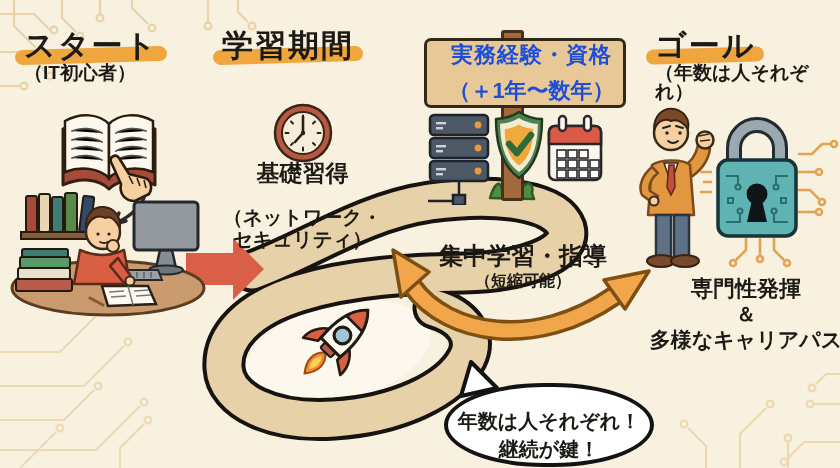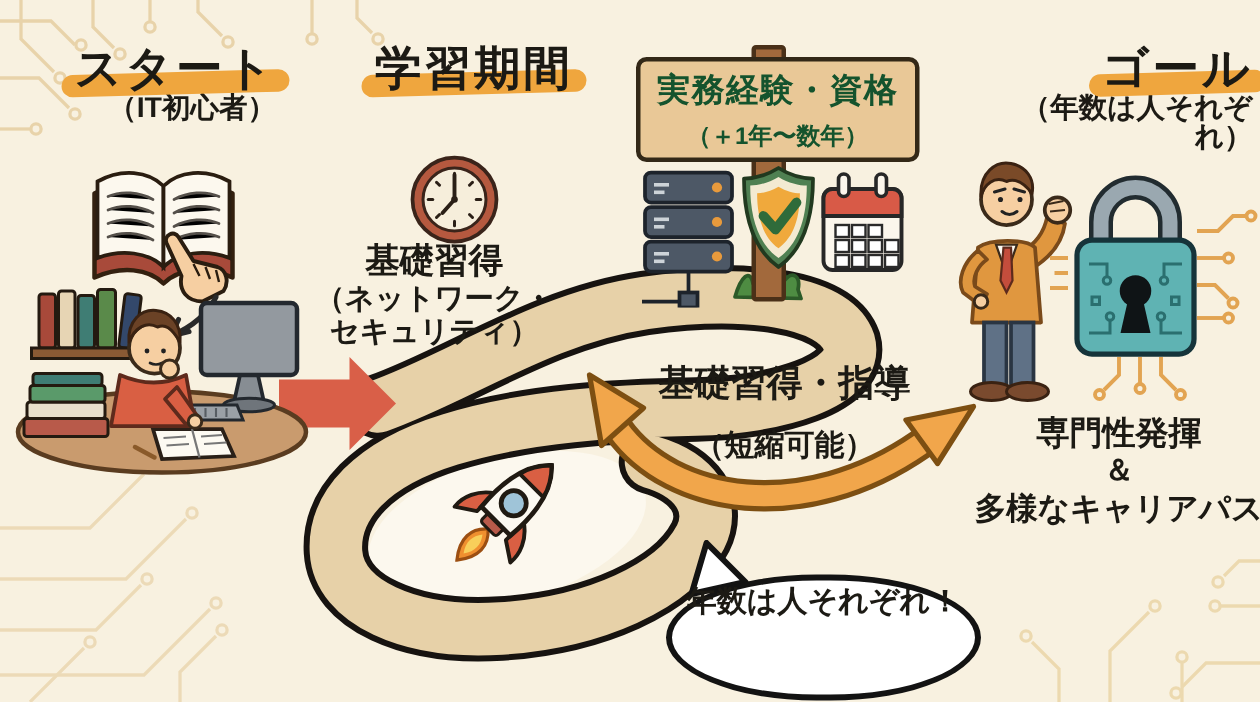--- a/index.html
+++ b/index.html
@@ -10,38 +10,38 @@
     --lock-teal:#5fb3b3; --trace:#e5cc9d; --trace-orange:#e2a452; --bubble-bg:#ffffff;
   }
   html,body{margin:0;padding:0;background:#ddd;}
   .stage{
     position:relative; width:840px; height:468px; overflow:hidden;
     background:var(--bg); font-family:"Liberation Sans",sans-serif; color:var(--ink);
   }
   .abs{position:absolute;}
   svg{display:block;}
   .z0{z-index:0}.z1{z-index:1}.z2{z-index:2}.z3{z-index:3}
-  .hdr{ text-align:right; font-weight:bold; line-height:1.05;}
+  .hdr{ text-align:left; font-weight:bold; line-height:1.05;}
   .hdr .title{ font-size:31px; letter-spacing:2px; display:inline-block; position:relative;}
   .hdr .title .txt{position:relative; z-index:1;}
   .hdr .title .swoosh{
     position:absolute; left:-9px; right:-9px; bottom:0px; height:15px;
     background:var(--highlight); border-radius:9px; transform:rotate(-1.6deg); z-index:0;
   }
   .hdr .sub{ font-size:19px; margin-top:7px; letter-spacing:0px;}
   .note{ text-align:center; font-weight:bold; line-height:1.14;}
   .sign{
     background:var(--sign-bg); border:3.5px solid var(--sign-border); border-radius:7px;
     display:flex; flex-direction:column; align-items:center; justify-content:center;
-    font-weight:bold; color:#14532d; text-align:center;
+    font-weight:bold; color:#1d4ed8; text-align:center;padding-left:13px;
   }
   .post{ background:var(--post); border:3px solid #4a3018; border-radius:3px;}
   .bubble{
     background:var(--bubble-bg); border:4px solid #131313; border-radius:110px/46px;
-    display:flex; flex-direction:column; align-items:center; justify-content:flex-start;
+    display:flex; flex-direction:column; align-items:center; justify-content:flex-end;
     font-weight:bold; font-size:20px; line-height:1.4; text-align:center;
   }
 </style>
 </head>
 <body>
 
 <div class="stage">
 
   <svg class="abs z0" width="840" height="468" viewBox="0 0 840 468">
     <g stroke="var(--trace)" stroke-width="2.2" fill="none" opacity="0.8">
@@ -143,44 +143,44 @@
     <span class="title">
       <span class="swoosh"></span>
       <span class="txt">ゴール</span>
     </span><br>
     <span class="sub">（年数は人それぞれ）</span>
   </div>
 
   <div class="abs z2 post" style="left:501px; top:30px; width:17px; height:165px;"></div>
   <div class="abs z3 sign" style="left:424px; top:38px; width:183px; height:64px;">
     <div style="font-size:22px; letter-spacing:1px;">実務経験・資格</div>
-    <div style="font-size:16px; margin-top:6px;">（＋1年〜数年）</div>
+    <div style="font-size:22px; margin-top:6px;">（＋1年〜数年）</div>
   </div>
 
   <svg class="abs z2" style="left:272px; top:102px;" width="62" height="62" viewBox="0 0 62 62">
     <circle cx="31" cy="31" r="28" fill="#b5593f" stroke="#3a241a" stroke-width="2.5"></circle>
     <circle cx="31" cy="31" r="21" fill="#f6eedb" stroke="#3a241a" stroke-width="2"></circle>
     <g stroke="#2a1f16" stroke-width="2" stroke-linecap="round">
       <path d="M31 13.5 v3"></path>
         <path d="M31 45.5 v3"></path>
         <path d="M13.5 31 h3"></path>
         <path d="M45.5 31 h3"></path>
       <path d="M19 19.5 l2 2"></path>
         <path d="M41 41 l2 2"></path>
         <path d="M43 19.5 l-2 2"></path>
         <path d="M21 41 l-2 2"></path>
       <path d="M31 31 V14.5" stroke-width="2.6"></path>
         <path d="M31 31 L23 40" stroke-width="2.6"></path>
     </g>
     <circle cx="31" cy="31" r="2.2" fill="#2a1f16"></circle>
   </svg>
 
-  <div class="abs z3 note" style="left:197px; top:160px; width:185px;">
+  <div class="abs z3 note" style="left:210px; top:160px; width:185px;">
     <div style="font-size:23px;">基礎習得</div>
-    <div style="font-size:19.5px; margin-top:2px;">（ネットワーク・</div>
+    <div style="font-size:19.5px; margin-top:20px;">（ネットワーク・</div>
     <div style="font-size:19.5px;">セキュリティ）</div>
   </div>
 
   <svg class="abs z2" style="left:55px; top:106px;" width="108" height="102" viewBox="0 0 108 102">
     <path d="M8 23 C26 13 44 15 54 25 C64 15 82 13 100 23 L100 79 C82 71 64 73 54 83 C44 73 26 71 8 79 Z" fill="#a84a3a" stroke="#33200f" stroke-width="3" stroke-linejoin="round"></path>
     <path d="M54 18 C44 8 26 6 10 15 L10 66 C26 60 44 62 54 72 Z" fill="#fcf8ee" stroke="#2a1d10" stroke-width="2.5"></path>
     <path d="M54 18 C64 8 82 6 98 15 L98 66 C82 60 64 62 54 72 Z" fill="#fcf8ee" stroke="#2a1d10" stroke-width="2.5"></path>
     <g stroke="#55504a" stroke-width="1.8" stroke-linecap="round">
       <path d="M17 25 C26 21 38 22 47 27"></path>
         <path d="M17 34 C26 30 38 31 47 36"></path>
@@ -240,22 +240,22 @@
       <circle cx="97" cy="46" r="17" fill="#f6cfa2" stroke="#3a2a1a" stroke-width="2.5"></circle>
       <path d="M80 42 C79 28 88 20 98 21 C108 22 115 30 114 42 C108 32 104 30 99 32 C92 28 84 32 80 42 Z" fill="#6b4226" stroke="#3a2212" stroke-width="2" stroke-linejoin="round"></path>
       <circle cx="92" cy="48" r="1.6" fill="#222"></circle>
         <circle cx="103" cy="48" r="1.6" fill="#222"></circle>
       <path d="M94 56 q 4 2 8 0" fill="none" stroke="#222" stroke-width="1.8" stroke-linecap="round"></path>
       <circle cx="107" cy="60" r="6" fill="#f6cfa2" stroke="#3a2a1a" stroke-width="2"></circle>
     </g>
   </svg>
 
   <div class="abs z3 note" style="left:428px; top:242px; width:190px;">
-    <div style="font-size:24px;">基礎習得・指導</div>
-    <div style="font-size:20px; margin-top:17px;">（短縮可能）</div>
+    <div style="font-size:24px;">集中学習・指導</div>
+    <div style="font-size:16px; margin-top:3px;">（短縮可能）</div>
   </div>
 
   <svg class="abs z2" style="left:428px; top:113px;" width="62" height="92" viewBox="0 0 62 92">
     <g stroke="#1d232b" stroke-width="2.5">
       <rect x="2" y="2" width="58" height="20" rx="4" fill="#4d5866"></rect>
       <rect x="2" y="25" width="58" height="20" rx="4" fill="#4d5866"></rect>
       <rect x="2" y="48" width="58" height="20" rx="4" fill="#4d5866"></rect>
     </g>
     <g fill="#cdd3d8">
       <rect x="8" y="9" width="10" height="2.4"></rect>
@@ -361,15 +361,16 @@
   </svg>
 
   <div class="abs z3 note" style="left:648px; top:276px; width:196px;">
     <div style="font-size:22px;">専門性発揮</div>
     <div style="font-size:20px; margin-top:2px;">＆</div>
     <div style="font-size:21px; margin-top:2px;">多様なキャリアパス</div>
   </div>
 
   <div class="abs z3 bubble" style="left:444px; top:383px; width:202px; height:76px;">
     <div>年数は人それぞれ！</div>
+    <div>継続が鍵！</div>
   </div>
 
 </div>
 
 </body></html>

